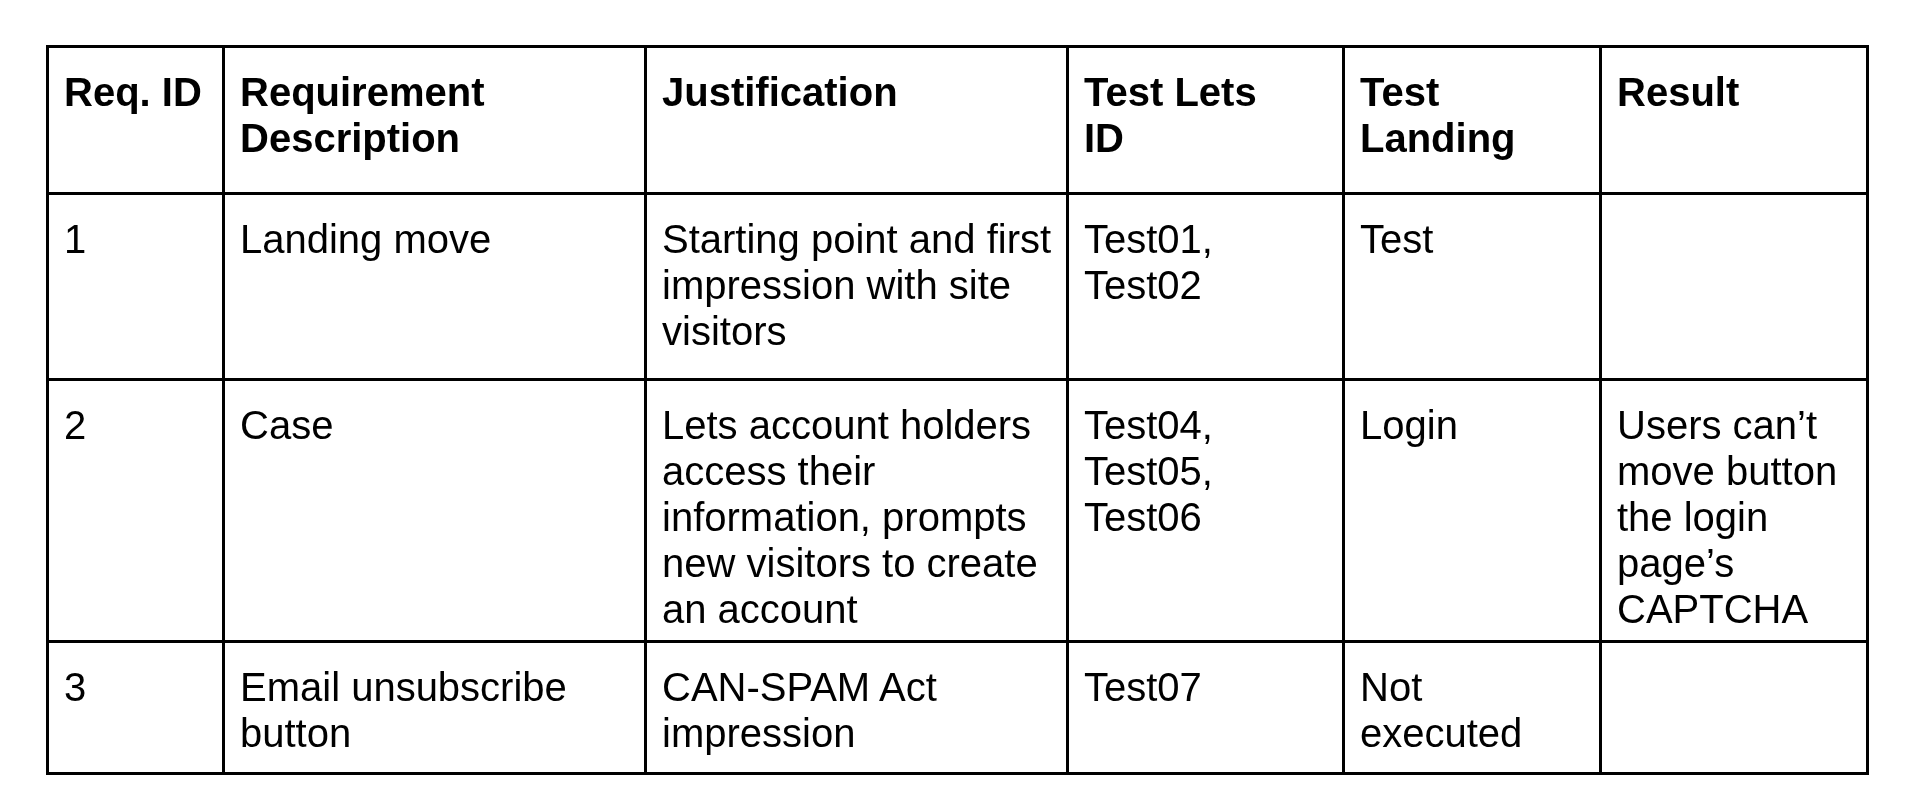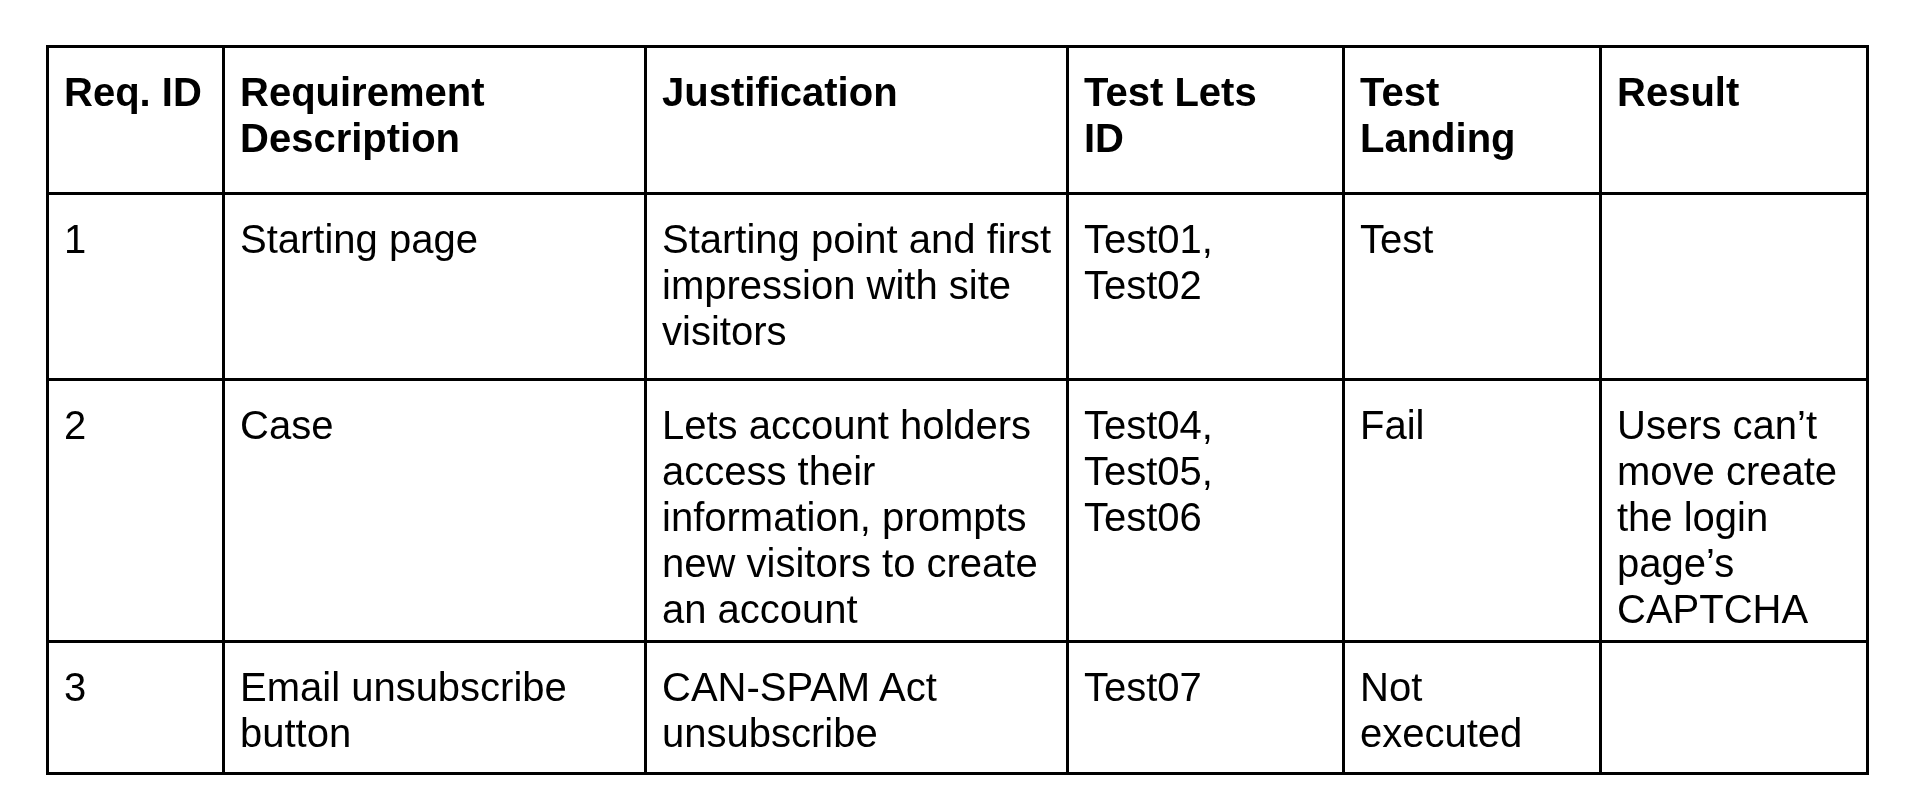--- a/index.html
+++ b/index.html
@@ -60,52 +60,52 @@
       <th>Requirement
 Description</th>
       <th>Justification</th>
       <th>Test Lets
 ID</th>
       <th>Test Landing</th>
       <th>Result</th>
     </tr>
     <tr class="row-1">
       <td>1</td>
-      <td>Starting page</td>
+      <td>Landing move</td>
       <td>Starting point and first
 impression with site
 visitors</td>
       <td>Test01,
 Test02</td>
       <td>Test</td>
       <td></td>
     </tr>
     <tr class="row-2">
       <td>2</td>
       <td>Case</td>
       <td>Lets account holders
 access their
 information, prompts
 new visitors to create
 an account</td>
       <td>Test04,
 Test05,
 Test06</td>
-      <td>Fail</td>
+      <td>Login</td>
       <td>Users can’t
-move create
+move button
 the login
 page’s
 CAPTCHA</td>
     </tr>
     <tr class="row-3">
       <td>3</td>
       <td>Email unsubscribe
 button</td>
       <td>CAN-SPAM Act
-unsubscribe</td>
+impression</td>
       <td>Test07</td>
       <td>Not
 executed</td>
       <td></td>
     </tr>
   </tbody>
 </table>
 
 </body></html>

